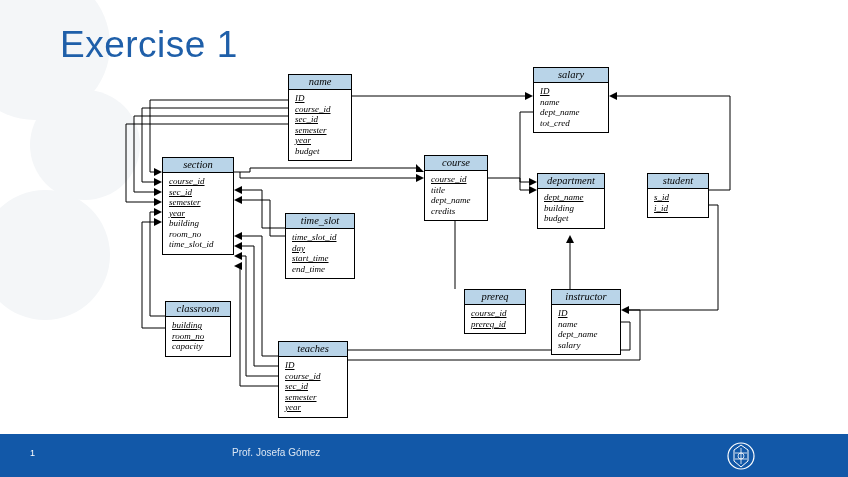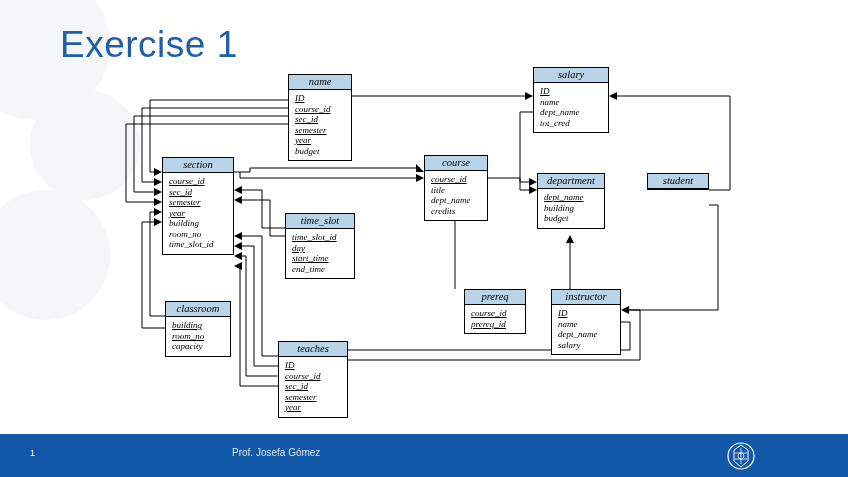--- a/index.html
+++ b/index.html
@@ -203,20 +203,24 @@
       <div class="hdr">department</div>
       <div class="attrs">
         <div class="pk">dept_name</div>
         <div>building</div>
         <div>budget</div>
       </div>
     </div>
 
     <div class="ent" style="left:647px;top:113px;width:62px;">
       <div class="hdr">student</div>
+      <div class="attrs">
+        <div class="pk">s_id</div>
+        <div class="pk">i_id</div>
+      </div>
     </div>
 
     <div class="ent" style="left:285px;top:153px;width:70px;">
       <div class="hdr">time_slot</div>
       <div class="attrs">
         <div class="pk">time_slot_id</div>
         <div class="pk">day</div>
         <div class="pk">start_time</div>
         <div>end_time</div>
       </div>

